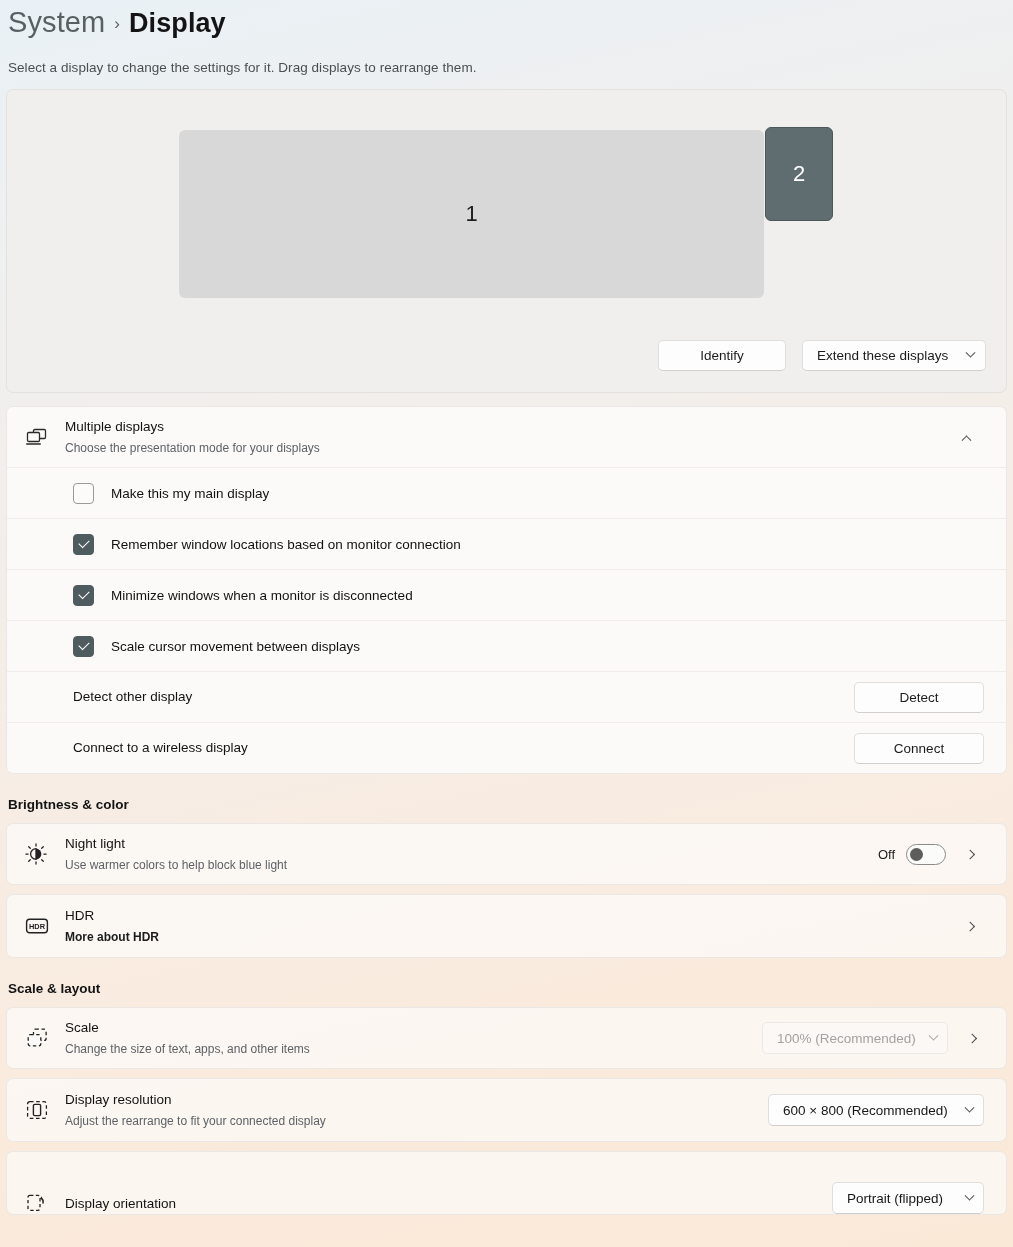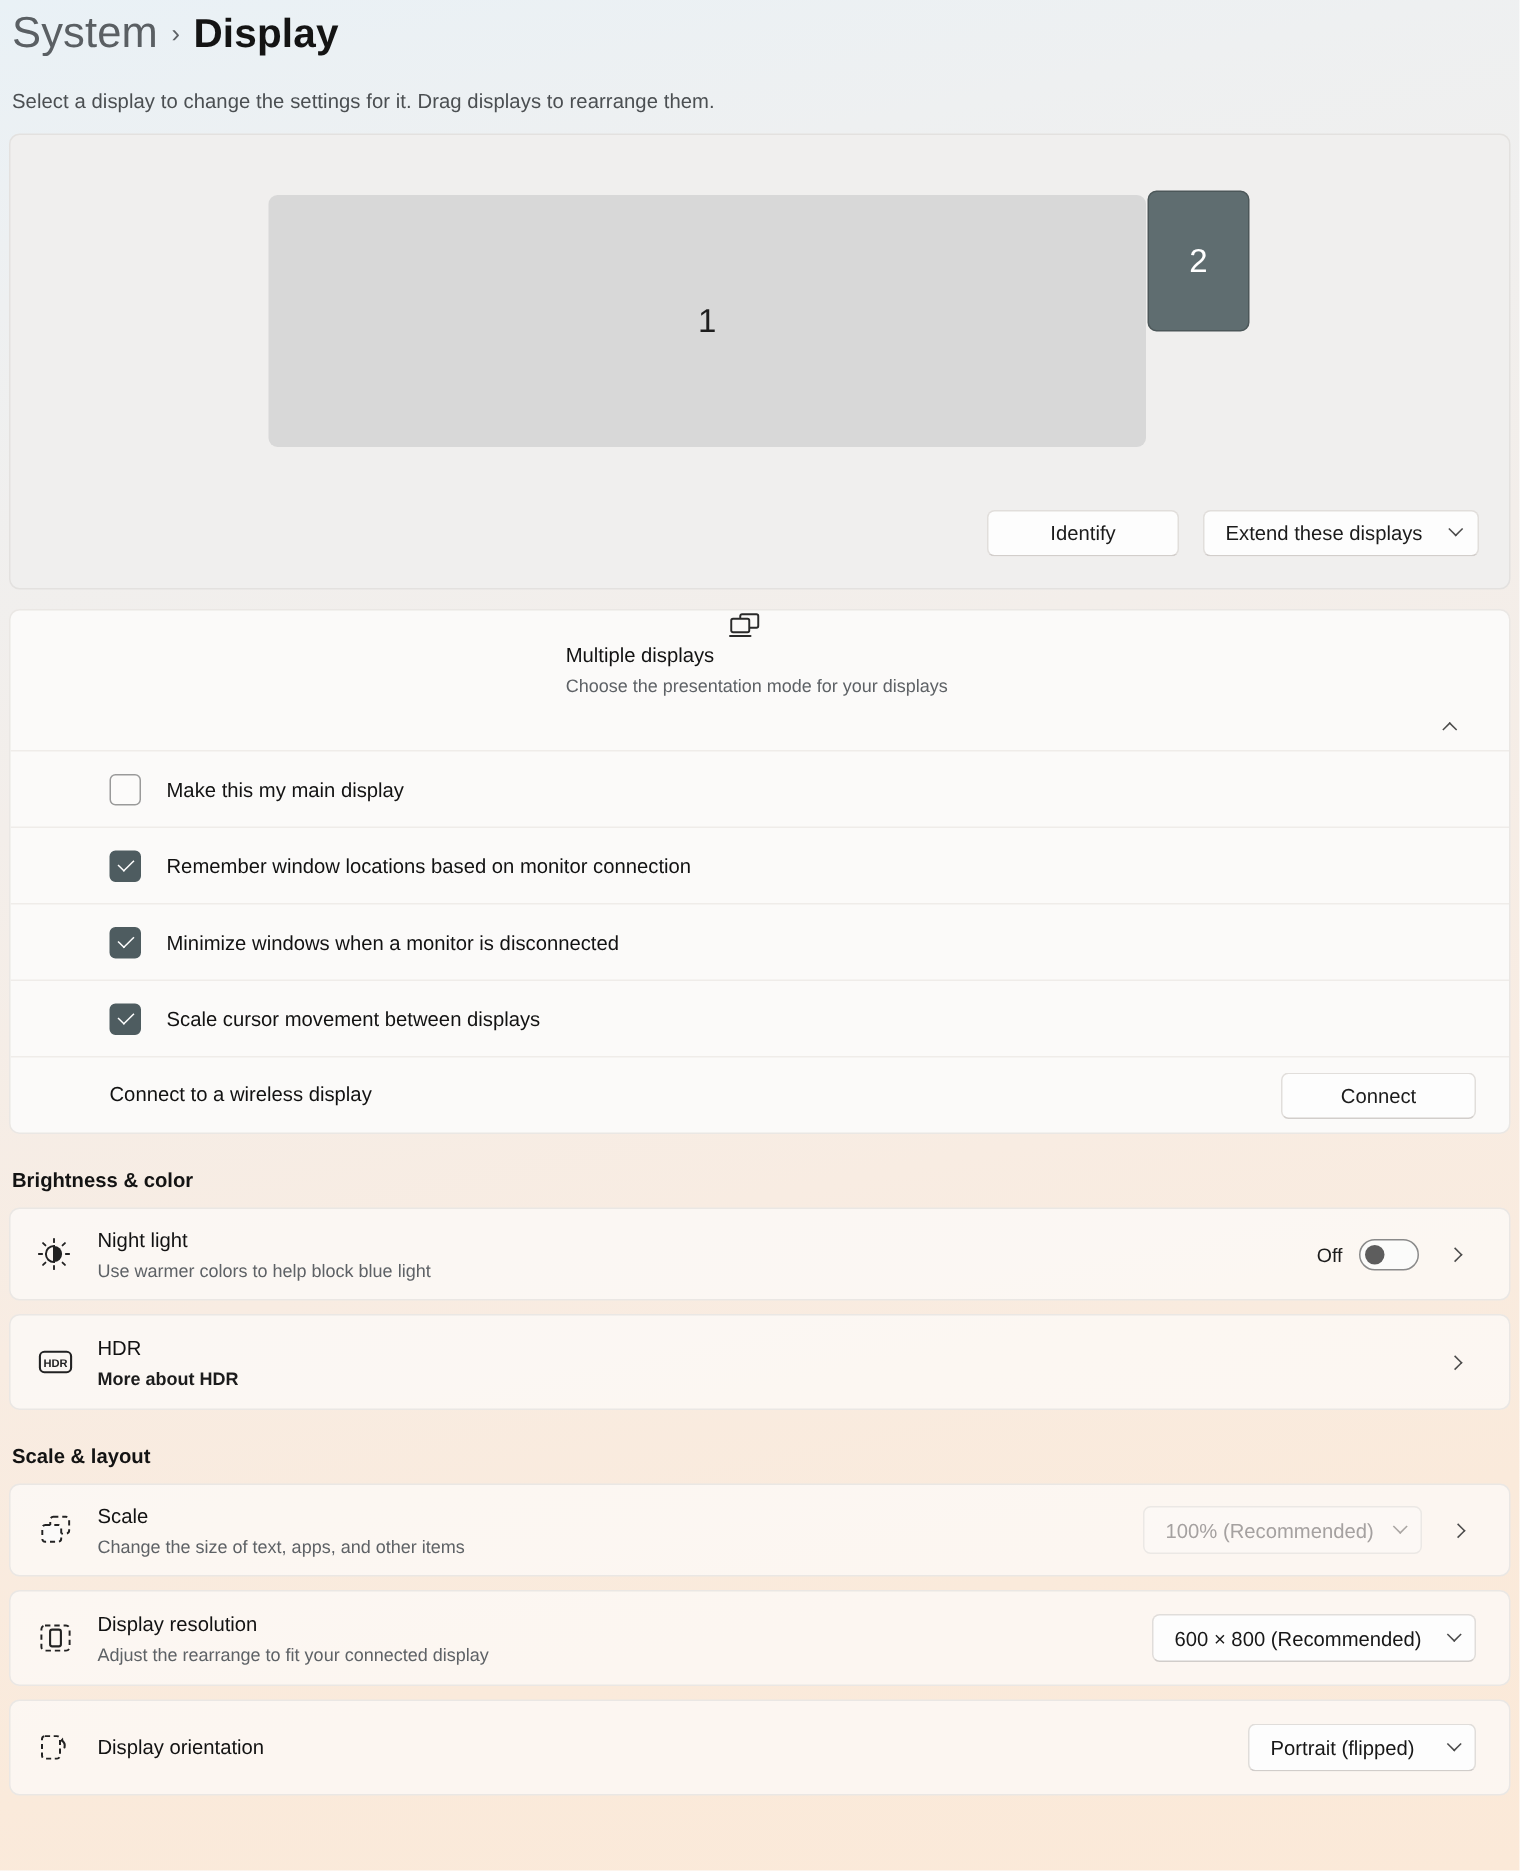--- a/index.html
+++ b/index.html
@@ -151,21 +151,20 @@
     display: flex;
     align-items: center;
     min-height: 51px;
     padding: 0 22px 0 20px;
     position: relative;
   }
   .row + .row { border-top: 1px solid #efece9; }
   .row-head {
     min-height: 60px;
     padding-left: 18px;
-    flex-direction: column;
   }
   .row-icon {
     width: 40px;
     min-width: 40px;
     display: flex;
     align-items: center;
     justify-content: flex-start;
     color: #252525;
   }
   .row-text { flex: 1; min-width: 0; }
@@ -388,20 +387,26 @@
   <div class="row row-check">
     <span class="cbox on"></span>
     <span class="check-label">Minimize windows when a monitor is disconnected</span>
   </div>
 
   <div class="row row-check">
     <span class="cbox on"></span>
     <span class="check-label">Scale cursor movement between displays</span>
   </div>
 
+  <div class="row row-action">
+    <span class="row-title">Detect other display</span>
+    <div class="row-right">
+      <button class="btn btn-action">Detect</button>
+    </div>
+  </div>
 
   <div class="row row-action">
     <span class="row-title">Connect to a wireless display</span>
     <div class="row-right">
       <button class="btn btn-action">Connect</button>
     </div>
   </div>
 </div>
 
 <div class="section-title">Brightness &amp; color</div>
@@ -503,21 +508,21 @@
     <div class="row-right">
       <div class="dropdown dd-res">
         <span>600 × 800 (Recommended)</span>
         <span class="chev chev-down chev-small"></span>
       </div>
     </div>
   </div>
 </div>
 
 <div class="card translucent" style="margin-top:9px;">
-  <div class="row" style="min-height:62px;padding-left:18px;padding-right:22px;">
+  <div class="row" style="min-height:62px;padding-left:18px;padding-right:22px;align-items:flex-end;">
     <div class="row-icon">
       <svg width="24" height="22" viewBox="0 0 24 22">
         <rect x="3" y="3.4" width="12" height="15" rx="2" fill="none" stroke="#222" stroke-width="1.3" stroke-dasharray="3.4 2.4"></rect>
         <path d="M16.4 6.4 a4.4 4.4 0 0 1 1.6 4.6" fill="none" stroke="#222" stroke-width="1.4" stroke-linecap="round"></path>
         <path d="M17 4.3 l0.2 2.6 l-2.6 0.1 z" fill="#222"></path>
       </svg>
     </div>
     <div class="row-text">
       <div class="row-title">Display orientation</div>
     </div>

